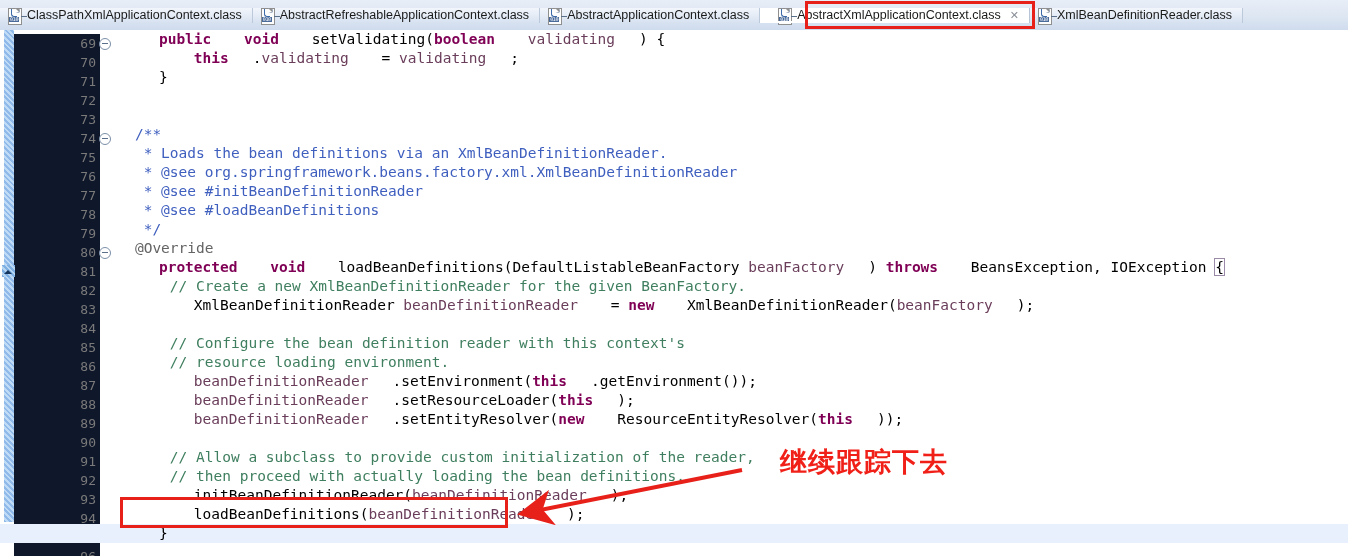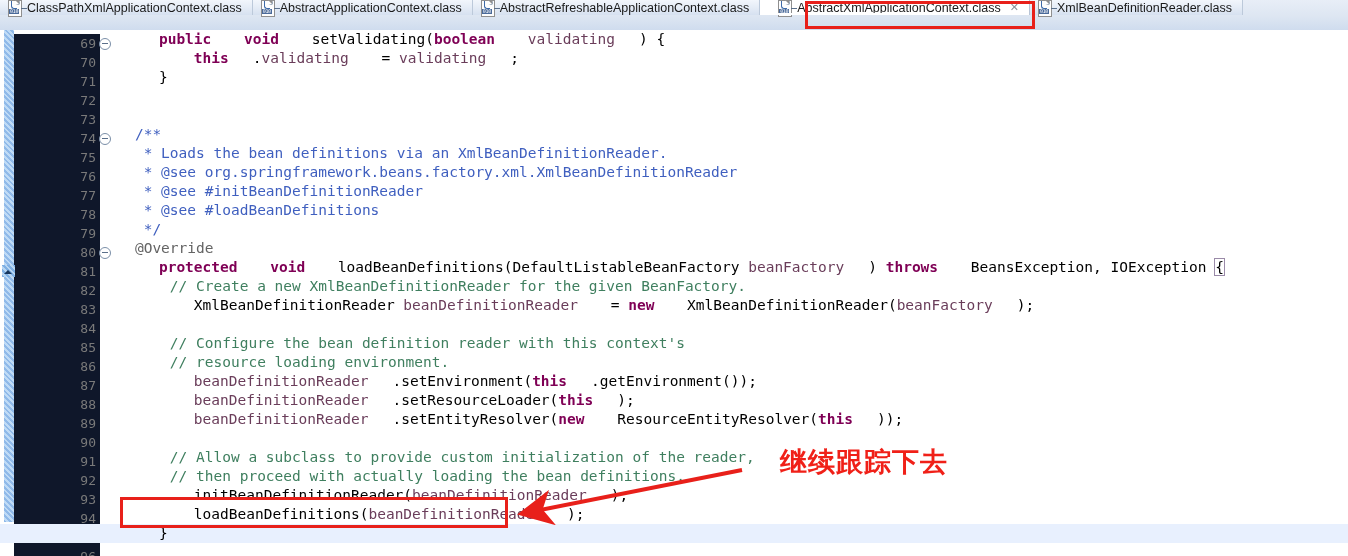--- a/index.html
+++ b/index.html
@@ -9,21 +9,21 @@
     font-family:"DejaVu Sans Mono", monospace;
     overflow:hidden;
     position:relative;
   }
 
   
   .tabbar{
     position:absolute;top:0;left:0;width:1348px;height:30px;
     background:linear-gradient(to bottom,#e8eef7 0%,#dde6f2 55%,#cfdcee 100%);
     border-bottom:1px solid #b0c4de;
-    display:flex;align-items:flex-start;
+    display:flex;align-items:center;
     font-family:"Liberation Sans", sans-serif;
   }
   .tab{
     display:flex;align-items:center;gap:5px;
     padding:0 10px 0 8px;
     font-size:12.5px;color:#1a1a1a;
     border-right:1px solid #bcc9da;
     position:relative;
     white-space:nowrap;
     background:linear-gradient(to bottom,#f2f6fc 0%,#e2eaf5 60%,#d6e1f0 100%);
@@ -164,30 +164,30 @@
       </span>
       <span>ClassPathXmlApplicationContext.class</span>
     </div>
     <div class="tab">
       <span class="classicon">
         <span class="page"></span>
         <span class="fold"></span>
         <span class="jhook"></span>
         <span class="bits">010</span>
       </span>
+      <span>AbstractRefreshableApplicationContext.class</span>
+    </div>
+    <div class="tab">
+      <span class="classicon">
+        <span class="page"></span>
+        <span class="fold"></span>
+        <span class="jhook"></span>
+        <span class="bits">010</span>
+      </span>
       <span>AbstractApplicationContext.class</span>
-    </div>
-    <div class="tab">
-      <span class="classicon">
-        <span class="page"></span>
-        <span class="fold"></span>
-        <span class="jhook"></span>
-        <span class="bits">010</span>
-      </span>
-      <span>AbstractRefreshableApplicationContext.class</span>
     </div>
     <div class="tab active">
       <span class="classicon">
         <span class="page"></span>
         <span class="fold"></span>
         <span class="jhook"></span>
         <span class="bits">010</span>
       </span>
       <span>AbstractXmlApplicationContext.class</span>
       <span class="closeicon">✕</span>

